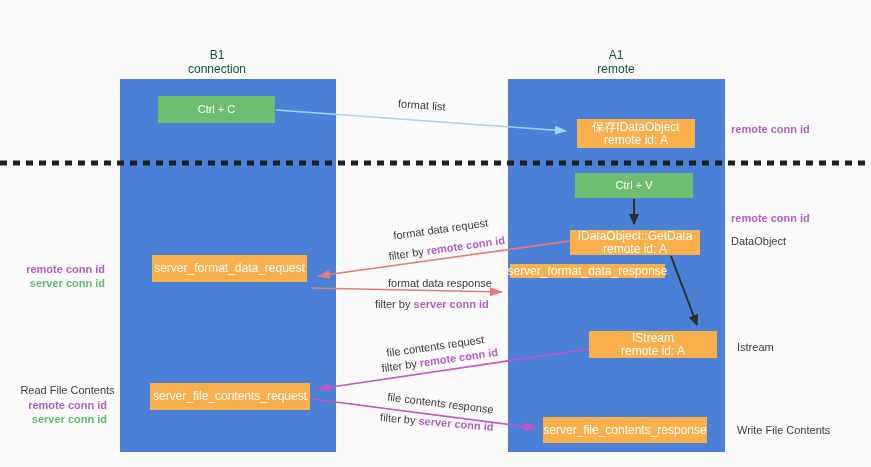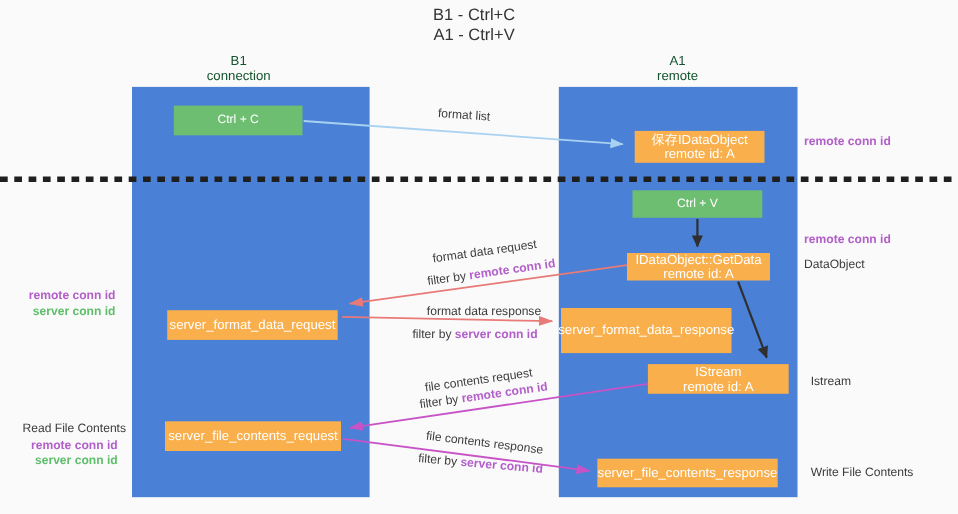--- a/index.html
+++ b/index.html
@@ -19,24 +19,20 @@
   .dark{color:var(--text-dark,#3c3c3c);}
   svg.overlay{position:absolute;left:0;top:0;z-index:2;pointer-events:none;}
   .lane{z-index:1;}
   .node,.lbl{z-index:3;}
 </style>
 </head>
 <body>
 
 <div id="canvas">
 
-  <div class="title">
-    <div>B1 - Ctrl+C</div>
-    <div>A1 - Ctrl+V</div>
-  </div>
 
   <div class="lane-header" style="left:117px;">
     <div>B1</div>
     <div>connection</div>
   </div>
   <div class="lane-header" style="left:516px;">
     <div>A1</div>
     <div>remote</div>
   </div>
 
@@ -79,25 +75,25 @@
 
   <div class="node green" style="left:575px;top:173px;width:118px;height:25px;">
     <span>Ctrl + V</span>
   </div>
 
   <div class="node orange" style="left:570px;top:230px;width:130px;height:25px;">
     <span>IDataObject::GetData</span>
     <span>remote id: A</span>
   </div>
 
-  <div class="node orange" style="left:152px;top:282px;width:155px;height:27px;">
+  <div class="node orange" style="left:152px;top:255px;width:155px;height:27px;">
     <span>server_format_data_request</span>
   </div>
 
-  <div class="node orange" style="left:510px;top:280px;width:155px;height:41px;">
+  <div class="node orange" style="left:510px;top:264px;width:155px;height:14px;">
     <span>server_format_data_response</span>
   </div>
 
   <div class="node orange" style="left:589px;top:331px;width:128px;height:27px;">
     <span>IStream</span>
     <span>remote id: A</span>
   </div>
 
   <div class="node orange" style="left:150px;top:383px;width:160px;height:27px;">
     <span>server_file_contents_request</span>

